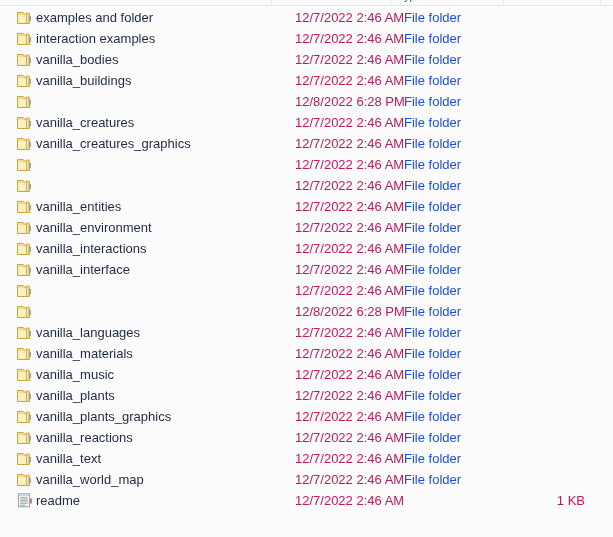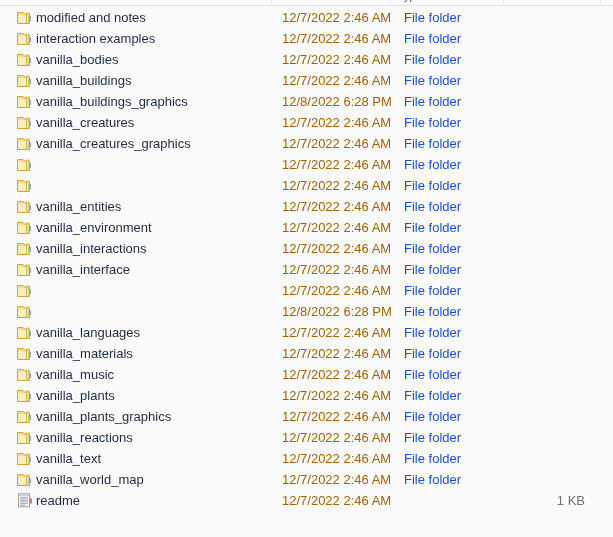--- a/index.html
+++ b/index.html
@@ -68,34 +68,34 @@
     font-size: 13px;
     white-space: nowrap;
     overflow: hidden;
   }
   .cell-name {
     left: 36px;
     width: 238px;
     color: #1f2a44;
   }
   .cell-date {
-    left: 282px;
+    left: 295px;
     width: 116px;
-    color: #a16207;
+    color: #be185d;
   }
   .cell-type {
     left: 394px;
     width: 110px;
     color: #1d4ed8;
     margin-left: 10px;
   }
   .cell-size {
     left: 470px;
     width: 115px;
-    color: #737373;
+    color: #be185d;
     text-align: right;
   }
 
   
   .icon {
     position: absolute;
     left: 17px;
     top: 3px;
     width: 17px;
     height: 15px;
@@ -117,21 +117,21 @@
 <div id="file-list">
     <div class="row">
       <span class="icon">
         <svg width="17" height="15" viewBox="0 0 17 15">
           <path d="M0.5 2.5 L6.2 2.5 L7.6 4.1 L12.5 4.1 L12.5 13.5 L0.5 13.5 Z" fill="#f3dd94" stroke="#c9a83f" stroke-width="1"></path>
           <path d="M1.2 5.2 L11.8 5.2 L11.8 12.8 L1.2 12.8 Z" fill="#fbf0c2" stroke="none"></path>
           <rect x="9.4" y="3.0" width="2.6" height="10.5" fill="#f7e4a4" stroke="#c9a83f" stroke-width="0.8"></rect>
           <rect x="12.3" y="6.0" width="1.6" height="5.0" fill="#7ea6c4"></rect>
         </svg>
       </span>
-      <span class="cell cell-name">modified and notes</span>
+      <span class="cell cell-name">examples and folder</span>
       <span class="cell cell-date">12/7/2022 2:46 AM</span>
       <span class="cell cell-type">File folder</span>
       <span class="cell cell-size"></span>
     </div>
     <div class="row">
       <span class="icon">
         <svg width="17" height="15" viewBox="0 0 17 15">
           <path d="M0.5 2.5 L6.2 2.5 L7.6 4.1 L12.5 4.1 L12.5 13.5 L0.5 13.5 Z" fill="#f3dd94" stroke="#c9a83f" stroke-width="1"></path>
           <path d="M1.2 5.2 L11.8 5.2 L11.8 12.8 L1.2 12.8 Z" fill="#fbf0c2" stroke="none"></path>
           <rect x="9.4" y="3.0" width="2.6" height="10.5" fill="#f7e4a4" stroke="#c9a83f" stroke-width="0.8"></rect>
@@ -173,21 +173,20 @@
     </div>
     <div class="row">
       <span class="icon">
         <svg width="17" height="15" viewBox="0 0 17 15">
           <path d="M0.5 2.5 L6.2 2.5 L7.6 4.1 L12.5 4.1 L12.5 13.5 L0.5 13.5 Z" fill="#f3dd94" stroke="#c9a83f" stroke-width="1"></path>
           <path d="M1.2 5.2 L11.8 5.2 L11.8 12.8 L1.2 12.8 Z" fill="#fbf0c2" stroke="none"></path>
           <rect x="9.4" y="3.0" width="2.6" height="10.5" fill="#f7e4a4" stroke="#c9a83f" stroke-width="0.8"></rect>
           <rect x="12.3" y="6.0" width="1.6" height="5.0" fill="#7ea6c4"></rect>
         </svg>
       </span>
-      <span class="cell cell-name">vanilla_buildings_graphics</span>
       <span class="cell cell-date">12/8/2022 6:28 PM</span>
       <span class="cell cell-type">File folder</span>
       <span class="cell cell-size"></span>
     </div>
     <div class="row">
       <span class="icon">
         <svg width="17" height="15" viewBox="0 0 17 15">
           <path d="M0.5 2.5 L6.2 2.5 L7.6 4.1 L12.5 4.1 L12.5 13.5 L0.5 13.5 Z" fill="#f3dd94" stroke="#c9a83f" stroke-width="1"></path>
           <path d="M1.2 5.2 L11.8 5.2 L11.8 12.8 L1.2 12.8 Z" fill="#fbf0c2" stroke="none"></path>
           <rect x="9.4" y="3.0" width="2.6" height="10.5" fill="#f7e4a4" stroke="#c9a83f" stroke-width="0.8"></rect>

